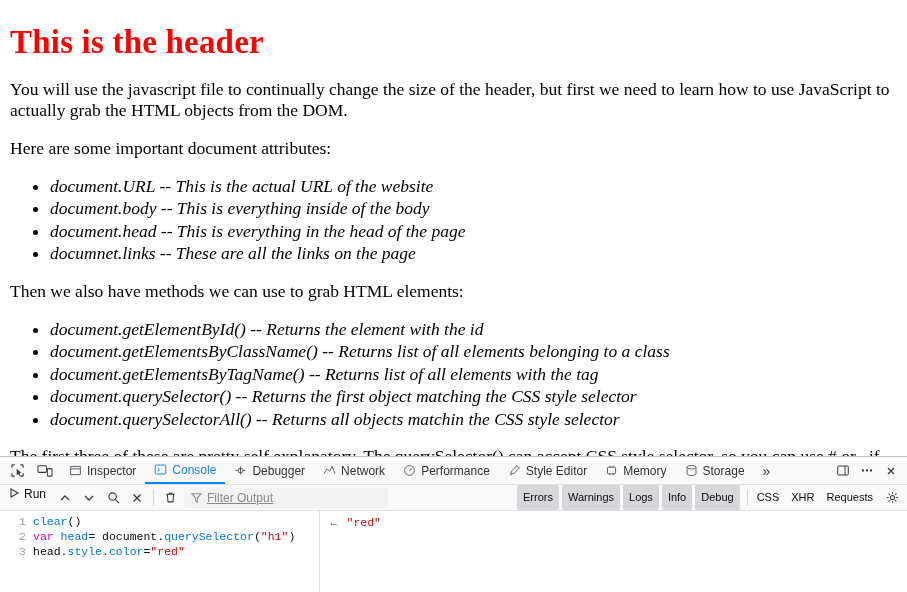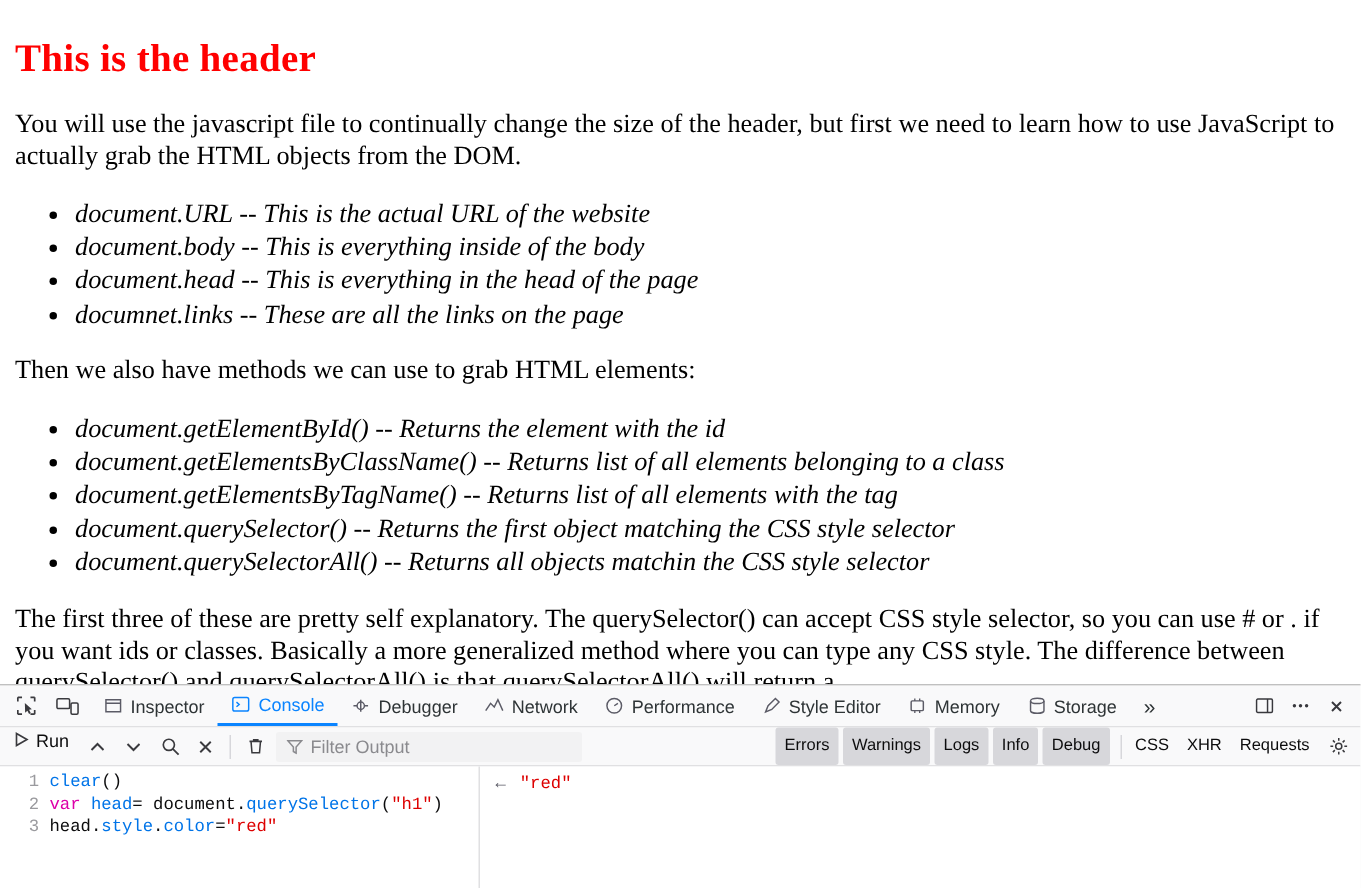--- a/index.html
+++ b/index.html
@@ -17,21 +17,21 @@
   
   .page {
     height: 456px;
     box-sizing: border-box;
     padding: 8px 10px 0 10px;
     overflow: hidden;
     background: #ffffff;
   }
   .page h1 {
     color: #ff0000;
-    font-size: 26px;
+    font-size: 33px;
     font-weight: bold;
     margin: 16px 0 18px 0;
     font-family: "Liberation Serif", serif;
     letter-spacing: 0.2px;
   }
   .page p {
     font-size: 17.5px;
     line-height: 1.22;
     margin: 0 0 16px 0;
     color: #000000;
@@ -153,20 +153,21 @@
     align-items: center;
     gap: 5px;
     flex: 0 0 190px;
     height: 18px;
     padding: 0 6px;
     margin-left: 2px;
     border: 1px solid transparent;
     border-radius: 2px;
     color: #8a8a8e;
     background: #f2f2f3;
+    text-decoration: underline;
   }
   .pill {
     height: 17px;
     line-height: 17px;
     padding: 4px 6px;
     margin-right: 3px;
     border-radius: 2px;
     font-size: 11px;
     color: #0c0c0d;
   }
@@ -232,20 +233,21 @@
   .out-arrow { color: #5b5b66; font-family: "Liberation Sans", sans-serif; }
   .out-val { color: #dd0000; }
   svg { display: block; }
 </style>
 </head>
 <body>
 
 <div class="page">
   <h1>This is the header</h1>
   <p>You will use the javascript file to continually change the size of the header, but first we need to learn how to use JavaScript to actually grab the HTML objects from the DOM.</p>
+  <p>Here are some important document attributes:</p>
   <ul>
     <li>document.URL -- This is the actual URL of the website</li>
     <li>document.body -- This is everything inside of the body</li>
     <li>document.head -- This is everything in the head of the page</li>
     <li>documnet.links -- These are all the links on the page</li>
   </ul>
   <p>Then we also have methods we can use to grab HTML elements:</p>
   <ul>
     <li>document.getElementById() -- Returns the element with the id</li>
     <li>document.getElementsByClassName() -- Returns list of all elements belonging to a class</li>

